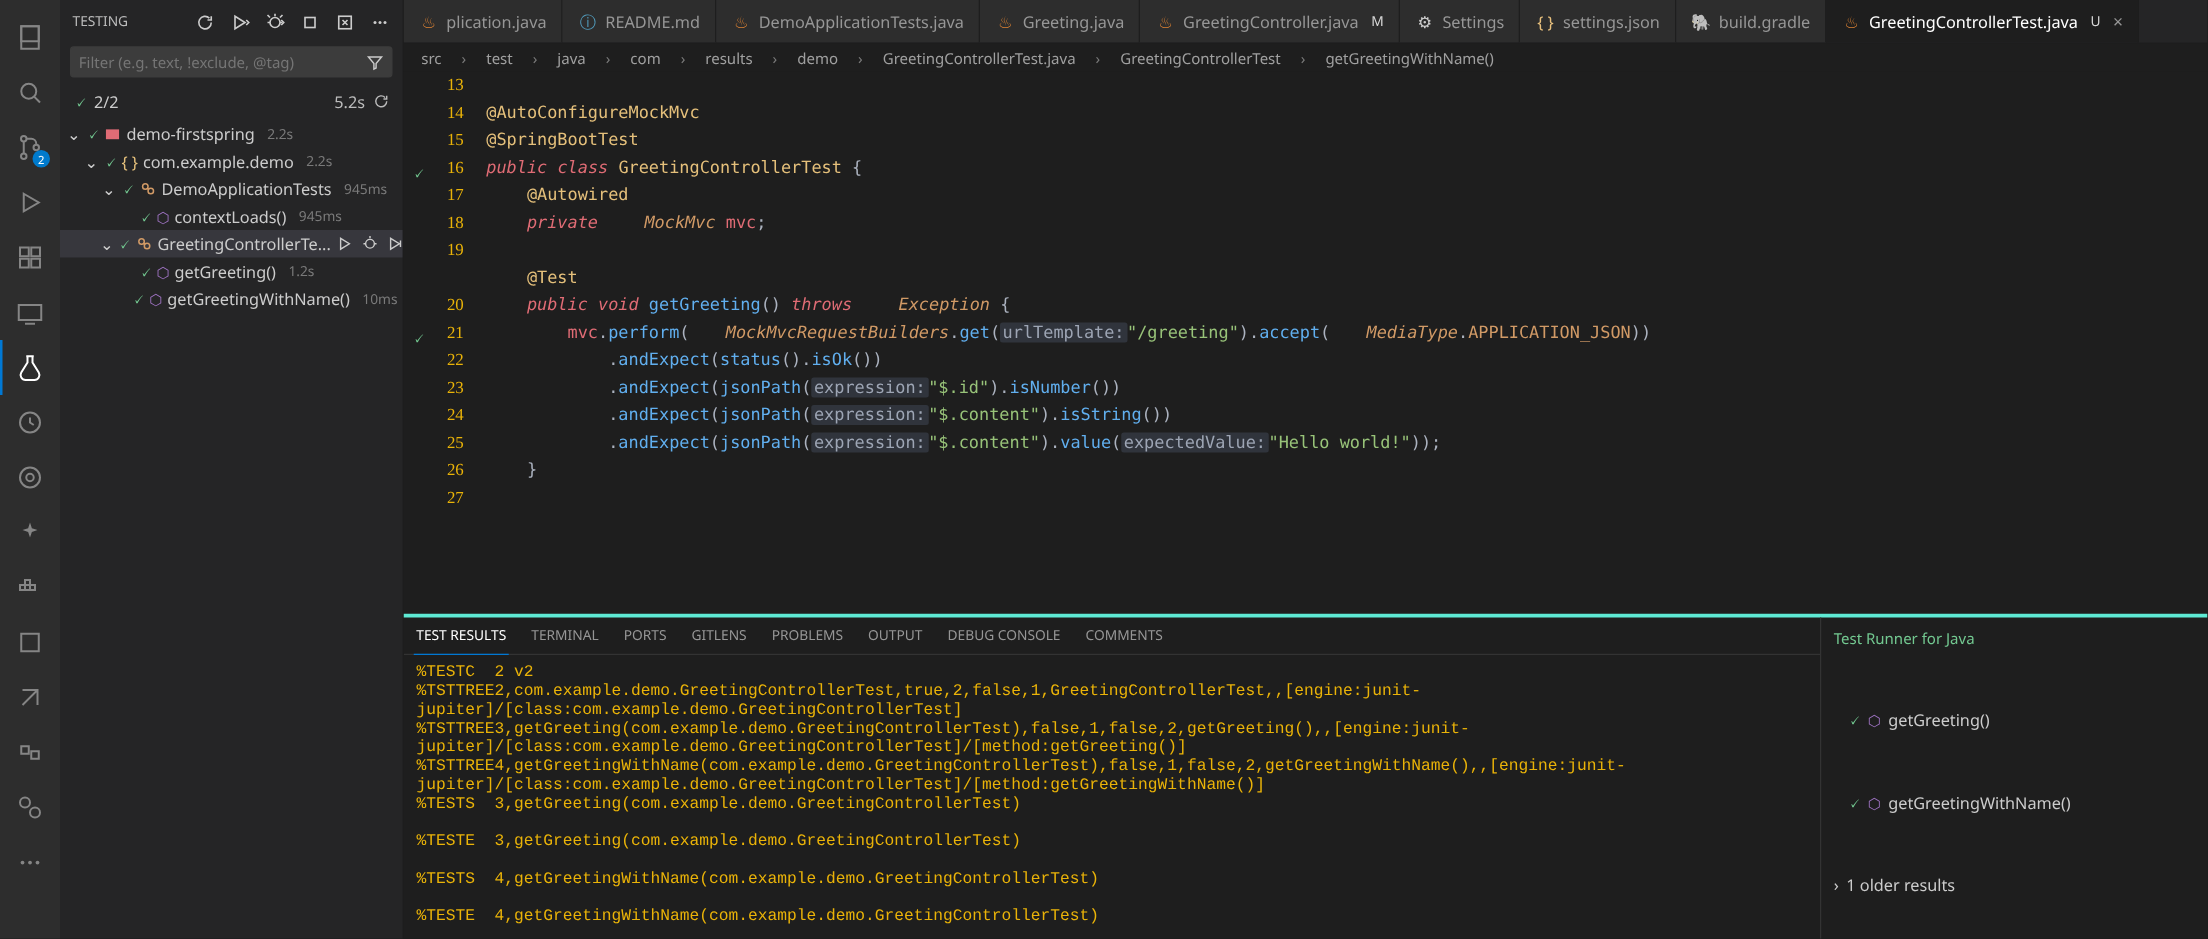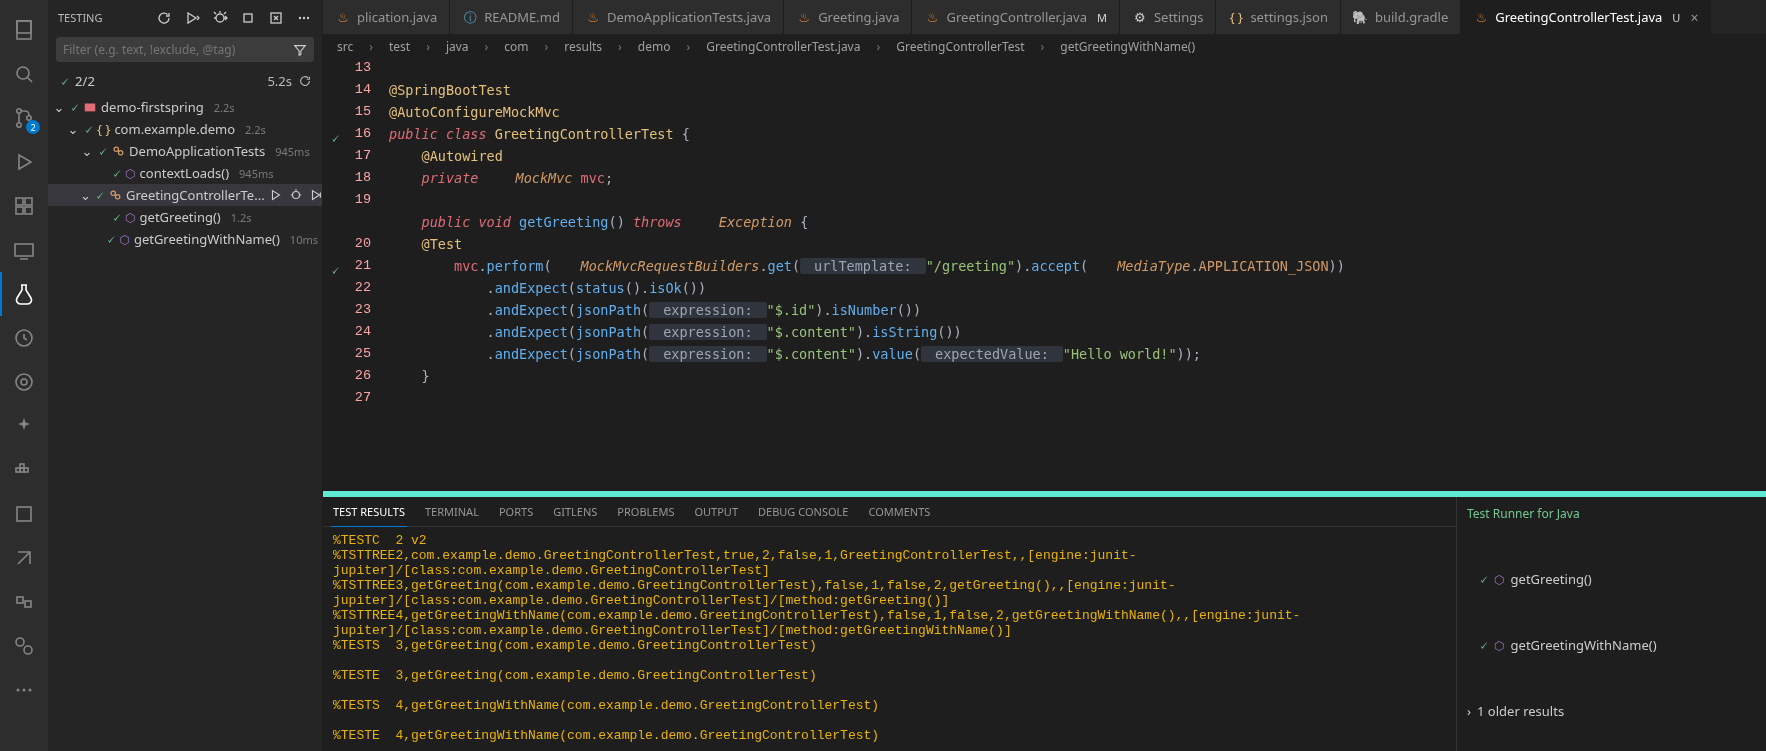--- a/index.html
+++ b/index.html
@@ -120,38 +120,38 @@
   padding:0 14px; color:#a0a0a0; font-size:12px; gap:16px;
   background:#1e1e1e;
 }
 .breadcrumbs .sep { color:#7a7a7a; }
 
 .editor {
   flex:1; display:flex; background:#1e1e1e; overflow:hidden;
 }
 .gutter-icons { width:24px; padding-top:4px; text-align:center;}
 .gutter-icons .gi { height:22px; display:flex; align-items:center; justify-content:center; color:#73c991;}
-.line-numbers { width:42px; color:#fca5a5; text-align:right; padding-right:18px; font-family:Liberation Mono, monospace; font-size:13.5px;}
+.line-numbers { width:42px; color:#eab308; text-align:right; padding-right:18px; font-family:Liberation Serif, serif; font-size:13.5px;}
 .line-numbers div { height:22px; line-height:22px; }
 .code { flex:1; font-family:"Consolas",monospace; font-size:13.5px;}
 .code .line { height:22px; line-height:22px; white-space:pre; }
 .c-keyword { color:#e06c75; font-style:italic;}
 .c-anno { color:#e5c07b; }
 .c-type { color:#d19a66; font-style:italic;padding-left:29px;}
 .c-fn { color:#61afef; }
 .c-class { color:#e5c07b; }
 .c-string { color:#98c379; }
-.c-pname { color:#9da5b4; background:#30343c; border-radius:2px; padding:0 14px;}
+.c-pname { color:#9da5b4; background:#30343c; border-radius:2px; padding:0 2px;}
 .c-const { color:#d19a66; }
 .c-punc { color:#abb2bf; }
 .c-var { color:#e06c75;}
 .codelens { height:22px; line-height:22px; font-size:12px; color:#6b727c; font-family:"Consolas",monospace;}
 
 
-.panel { height:260px; background:#1e1e1e; border-top:6px solid #5eead4; display:flex;}
+.panel { height:260px; background:#1e1e1e; border-top:3px solid #5eead4; display:flex;}
 .panel-left { flex:1; display:flex; flex-direction:column; min-width:0; overflow:hidden;}
 .panel-tabs { display:flex; height:30px; border-bottom:1px solid #333; padding:0 8px; gap:16px; align-items:center; font-size:11px;}
 .panel-tabs .ptab { color:#969696; cursor:pointer; padding:0 2px; height:30px; display:flex; align-items:center;}
 .panel-tabs .ptab.active { color:#fff; border-bottom:1px solid #0078d4;}
 .panel-body { flex:1; padding:6px 10px; font-family:"Consolas","Courier New",monospace; font-size:13px; color:#eab308; white-space:pre-wrap; overflow:auto;}
 .panel-right { width:310px; border-left:1px solid #333; display:flex; flex-direction:column; padding-top:6px;gap:44px;}
 .panel-right .pr-title { font-size:12px; color:#73c991; padding:2px 10px;}
 .panel-right .pr-row { display:flex; align-items:center; gap:6px; padding:2px 10px 2px 22px; font-size:13px;}
 .panel-right .pr-row.plain { padding-left:10px; color:#ccc;}
 .panel-right .tw { color:#ccc; cursor:pointer;}
@@ -514,28 +514,28 @@
         <div>21</div>
         <div>22</div>
         <div>23</div>
         <div>24</div>
         <div>25</div>
         <div>26</div>
         <div>27</div>
       </div>
     <div class="code" id="code">
         <div class="line"></div>
+        <div class="line"><span class="c-anno">@AutoConfigureMockMvc</span></div>
         <div class="line"><span class="c-anno">@SpringBootTest</span></div>
-        <div class="line"><span class="c-anno">@AutoConfigureMockMvc</span></div>
         <div class="line"><span class="c-keyword">public</span> <span class="c-keyword">class</span> <span class="c-class">GreetingControllerTest</span> <span class="c-punc">{</span></div>
         <div class="line">    <span class="c-anno">@Autowired</span></div>
         <div class="line">    <span class="c-keyword">private</span> <span class="c-type">MockMvc</span> <span class="c-var">mvc</span><span class="c-punc">;</span></div>
         <div class="line"></div>
+        <div class="line">    <span class="c-anno">@Test</span></div>
         <div class="line">    <span class="c-keyword">public</span> <span class="c-keyword">void</span> <span class="c-fn">getGreeting</span><span class="c-punc">()</span> <span class="c-keyword">throws</span> <span class="c-type">Exception</span> <span class="c-punc">{</span></div>
-        <div class="line">    <span class="c-anno">@Test</span></div>
         <div class="line">        <span class="c-var">mvc</span><span class="c-punc">.</span><span class="c-fn">perform</span><span class="c-punc">(</span><span class="c-type">MockMvcRequestBuilders</span><span class="c-punc">.</span><span class="c-fn">get</span><span class="c-punc">(</span><span class="c-pname">urlTemplate:</span><span class="c-string">"/greeting"</span><span class="c-punc">).</span><span class="c-fn">accept</span><span class="c-punc">(</span><span class="c-type">MediaType</span><span class="c-punc">.</span><span class="c-const">APPLICATION_JSON</span><span class="c-punc">))</span></div>
         <div class="line">            <span class="c-punc">.</span><span class="c-fn">andExpect</span><span class="c-punc">(</span><span class="c-fn">status</span><span class="c-punc">().</span><span class="c-fn">isOk</span><span class="c-punc">())</span></div>
         <div class="line">            <span class="c-punc">.</span><span class="c-fn">andExpect</span><span class="c-punc">(</span><span class="c-fn">jsonPath</span><span class="c-punc">(</span><span class="c-pname">expression:</span><span class="c-string">"$.id"</span><span class="c-punc">).</span><span class="c-fn">isNumber</span><span class="c-punc">())</span></div>
         <div class="line">            <span class="c-punc">.</span><span class="c-fn">andExpect</span><span class="c-punc">(</span><span class="c-fn">jsonPath</span><span class="c-punc">(</span><span class="c-pname">expression:</span><span class="c-string">"$.content"</span><span class="c-punc">).</span><span class="c-fn">isString</span><span class="c-punc">())</span></div>
         <div class="line">            <span class="c-punc">.</span><span class="c-fn">andExpect</span><span class="c-punc">(</span><span class="c-fn">jsonPath</span><span class="c-punc">(</span><span class="c-pname">expression:</span><span class="c-string">"$.content"</span><span class="c-punc">).</span><span class="c-fn">value</span><span class="c-punc">(</span><span class="c-pname">expectedValue:</span><span class="c-string">"Hello world!"</span><span class="c-punc">));</span></div>
         <div class="line">    <span class="c-punc">}</span></div>
       </div>
   </div>
 
   <div class="panel">

